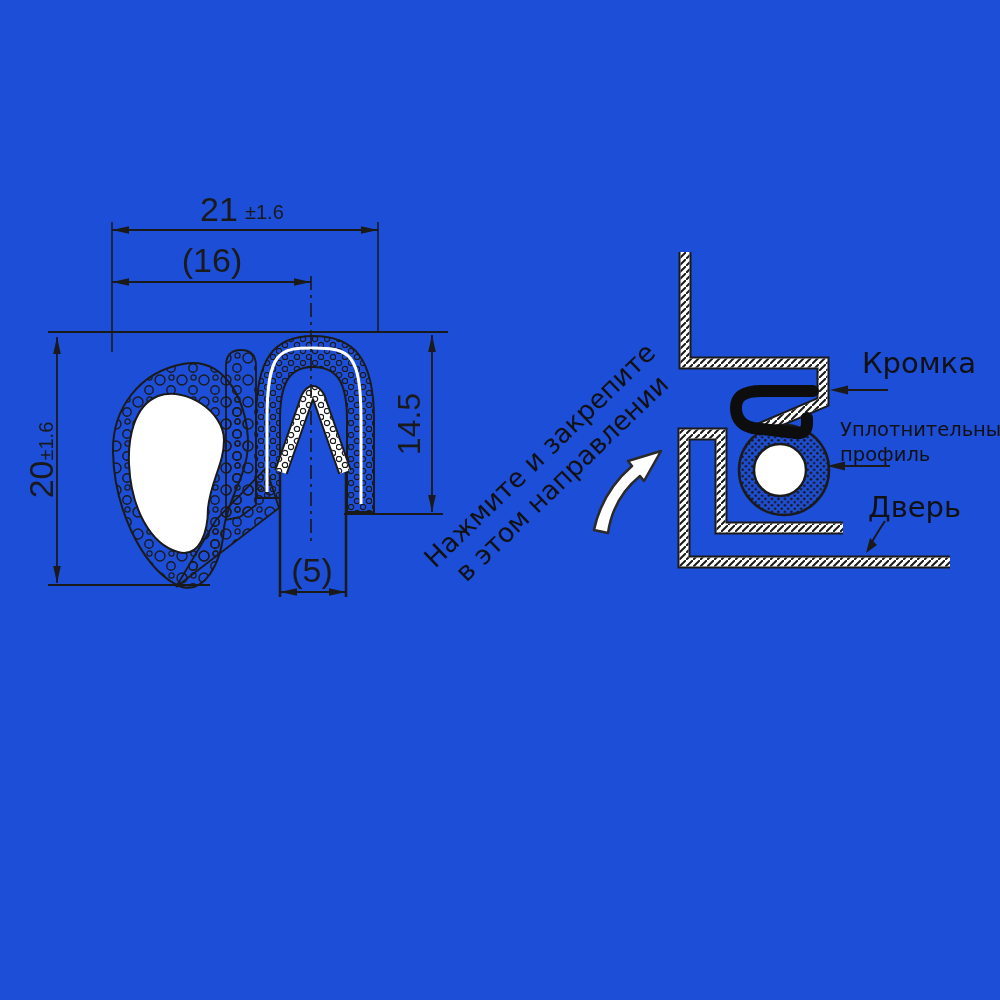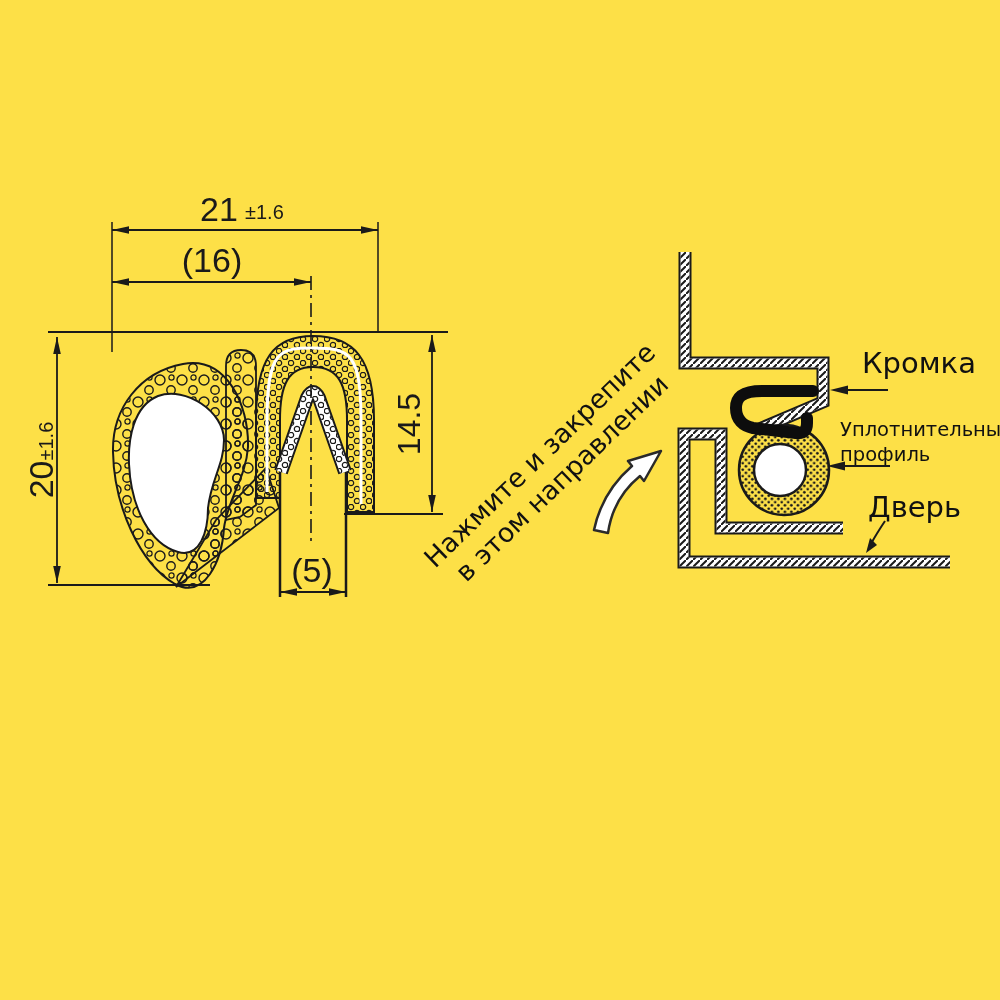--- a/index.html
+++ b/index.html
@@ -1,16 +1,16 @@
 <!DOCTYPE html>
 <html><head>
 <meta charset="utf-8">
 <style>
   html,body{margin:0;padding:0;background:#ffffff;}
-  .canvas{position:relative;width:1000px;height:1000px;background:#fde047;overflow:hidden;}
+  .canvas{position:relative;width:1000px;height:1000px;background:#1d4ed8;overflow:hidden;}
   svg{display:block;}
   .dim{font-family:"Liberation Sans","DejaVu Sans",sans-serif;fill:#1a1a1a;}
   .lbl{font-family:"DejaVu Sans","Liberation Sans",sans-serif;fill:#111111;}
   .ln{stroke:#1a1a1a;fill:none;}
 </style>
 </head>
 <body>
 
 <div class="canvas">
 <svg width="1000" height="1000" viewBox="0 0 1000 1000">

